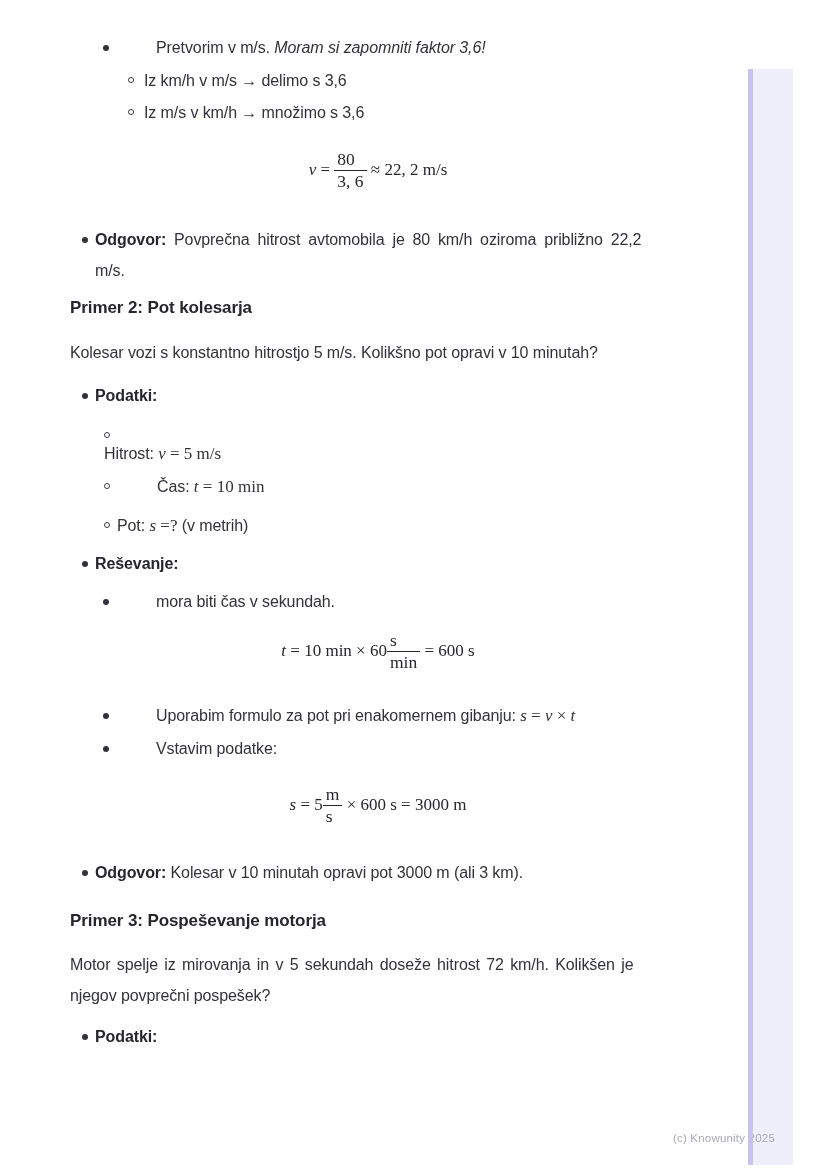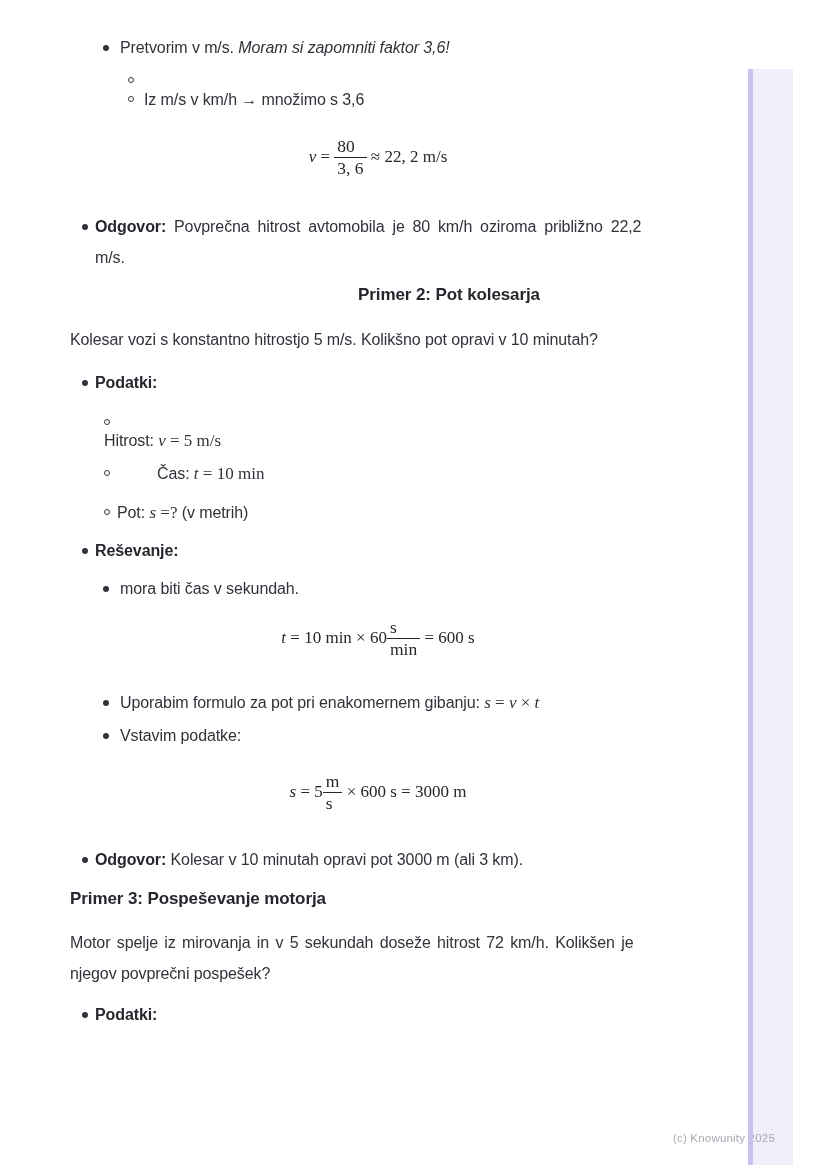--- a/index.html
+++ b/index.html
@@ -9,21 +9,21 @@
     font-family:"Liberation Sans",sans-serif;color:#32323b;
   }
   .page{position:relative;width:828px;height:1171px;background:#ffffff;}
   #doc{position:relative;z-index:1;}
   .txt{font-size:16px;line-height:31px;letter-spacing:-0.1px;}
   .line{min-height:31px;white-space:nowrap;}
   .h{font-size:17px;font-weight:700;color:#26262e;line-height:31px;margin-left:70px;letter-spacing:-0.1px;}
   .p{margin-left:70px;width:660px;}
   .li{display:flex;align-items:flex-start;}
   .li1{margin-left:82px;}
-  .li2d{margin-left:103px;}
+  .li2d{margin-left:103px;gap:36px;}
   .li2c{margin-left:104px;}
   .li3c{margin-left:128px;}
   .dot{flex:none;width:6px;height:6px;border-radius:50%;background:#32323b;margin-top:13px;}
   .ring{flex:none;width:4px;height:4px;border:1.5px solid #3a3a44;border-radius:50%;margin-top:12px;background:transparent;}
   .li1 > .dot{margin-right:7px;}
   .li2d > .dot{margin-right:11px;}
   .li2c > .ring{margin-right:7px;}
   .li3c > .ring{margin-right:10px;}
   .t-b{font-weight:700;color:#26262e;}
   .t-i{font-style:italic;}
@@ -49,38 +49,41 @@
   <div class="edge-strip" style="background: rgb(198, 196, 238);"></div>
   <main id="doc">
       <div class="li li2d" style="margin-top: 32px;">
         <span class="dot"></span>
         <div class="txt">
           <div class="line"><span>Pretvorim v m/s. </span><span class="t-i">Moram si zapomniti faktor 3,6!</span></div>
         </div>
       </div>
       <div class="li li3c" style="margin-top: 2px;">
         <span class="ring"></span>
+        <div class="txt">
+          <div class="line"><span>Iz km/h v m/s → delimo s 3,6</span></div>
+        </div>
       </div>
       <div class="li li3c" style="margin-top: 1px;">
         <span class="ring"></span>
         <div class="txt">
           <div class="line"><span>Iz m/s v km/h → množimo s 3,6</span></div>
         </div>
       </div>
       <div class="formula" style="margin-top: 12px;">
         <span class="feq"><span class="t-mi">v</span><span class="t-m">&nbsp;=&nbsp;</span><span class="frac"><span class="fnum">80</span><span class="fden">3, 6</span></span><span class="t-m">&nbsp;≈ 22, 2 m/s</span></span>
       </div>
       <div class="li li1" style="margin-top: 24px;">
         <span class="dot"></span>
         <div class="txt">
           <div class="line" style="word-spacing: 3.5px;"><span class="t-b">Odgovor:</span><span> Povprečna hitrost avtomobila je 80 km/h oziroma približno 22,2</span></div>
           <div class="line"><span>m/s.</span></div>
         </div>
       </div>
-      <div class="h" style="margin-top: 6px; text-align: center;">Primer 2: Pot kolesarja</div>
+      <div class="h" style="margin-top: 6px;">Primer 2: Pot kolesarja</div>
       <div class="p" style="margin-top: 14px;">
         <div class="txt">
           <div class="line"><span>Kolesar vozi s konstantno hitrostjo 5 m/s. Kolikšno pot opravi v 10 minutah?</span></div>
         </div>
       </div>
       <div class="li li1" style="margin-top: 12px;">
         <span class="dot"></span>
         <div class="txt">
           <div class="line"><span class="t-b">Podatki:</span></div>
         </div>
@@ -132,21 +135,21 @@
       </div>
       <div class="formula" style="margin-top: 11px;">
         <span class="feq"><span class="t-mi">s</span><span class="t-m">&nbsp;=&nbsp;5</span><span class="frac"><span class="fnum">m</span><span class="fden">s</span></span><span class="t-m">&nbsp;× 600 s = 3000 m</span></span>
       </div>
       <div class="li li1" style="margin-top: 22px;">
         <span class="dot"></span>
         <div class="txt">
           <div class="line"><span class="t-b">Odgovor:</span><span> Kolesar v 10 minutah opravi pot 3000 m (ali 3 km).</span></div>
         </div>
       </div>
-      <div class="h" style="margin-top: 8px;">Primer 3: Pospeševanje motorja</div>
+      <div class="h" style="margin-top: 17px;">Primer 3: Pospeševanje motorja</div>
       <div class="p" style="margin-top: 13px;">
         <div class="txt">
           <div class="line" style="word-spacing: 2px;"><span>Motor spelje iz mirovanja in v 5 sekundah doseže hitrost 72 km/h. Kolikšen je</span></div>
           <div class="line"><span>njegov povprečni pospešek?</span></div>
         </div>
       </div>
       <div class="li li1" style="margin-top: 10px;">
         <span class="dot"></span>
         <div class="txt">
           <div class="line"><span class="t-b">Podatki:</span></div>

